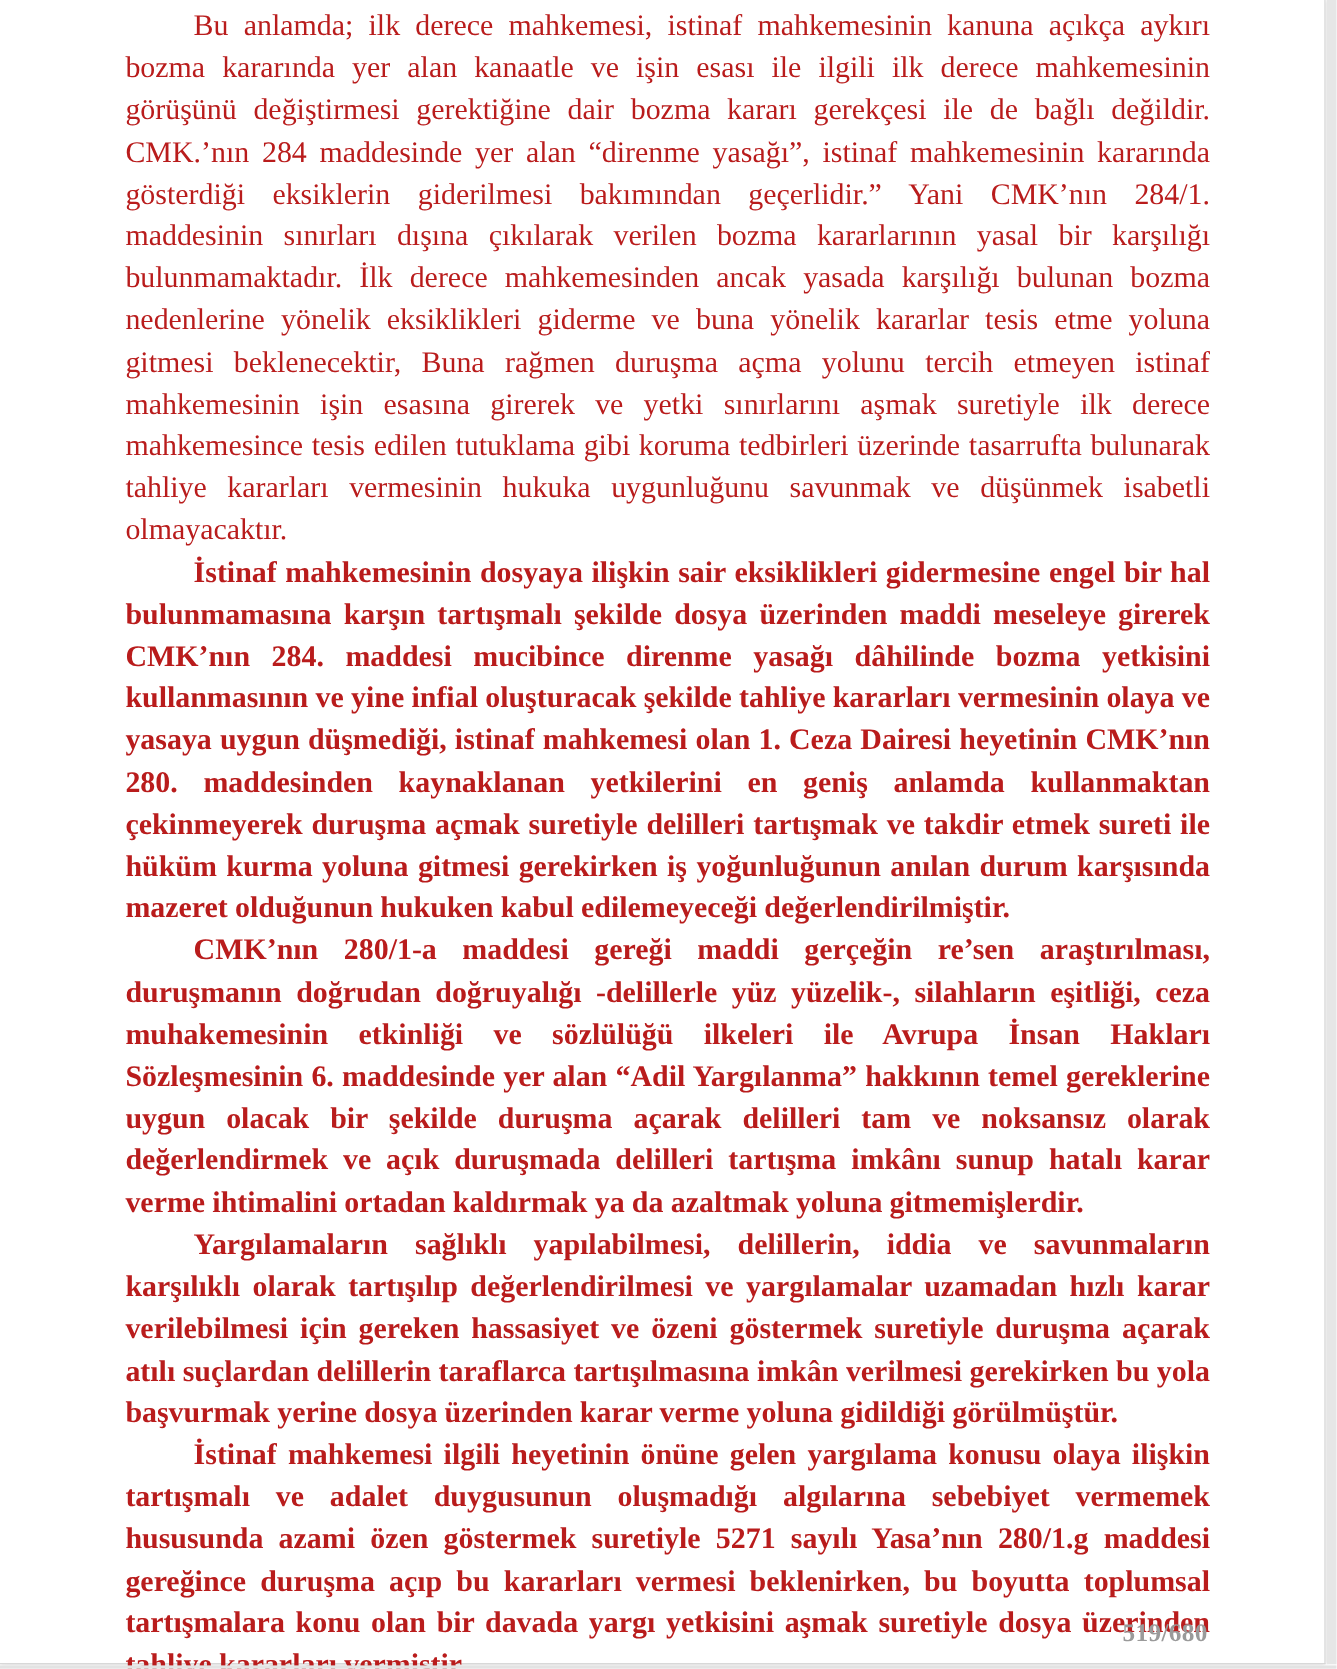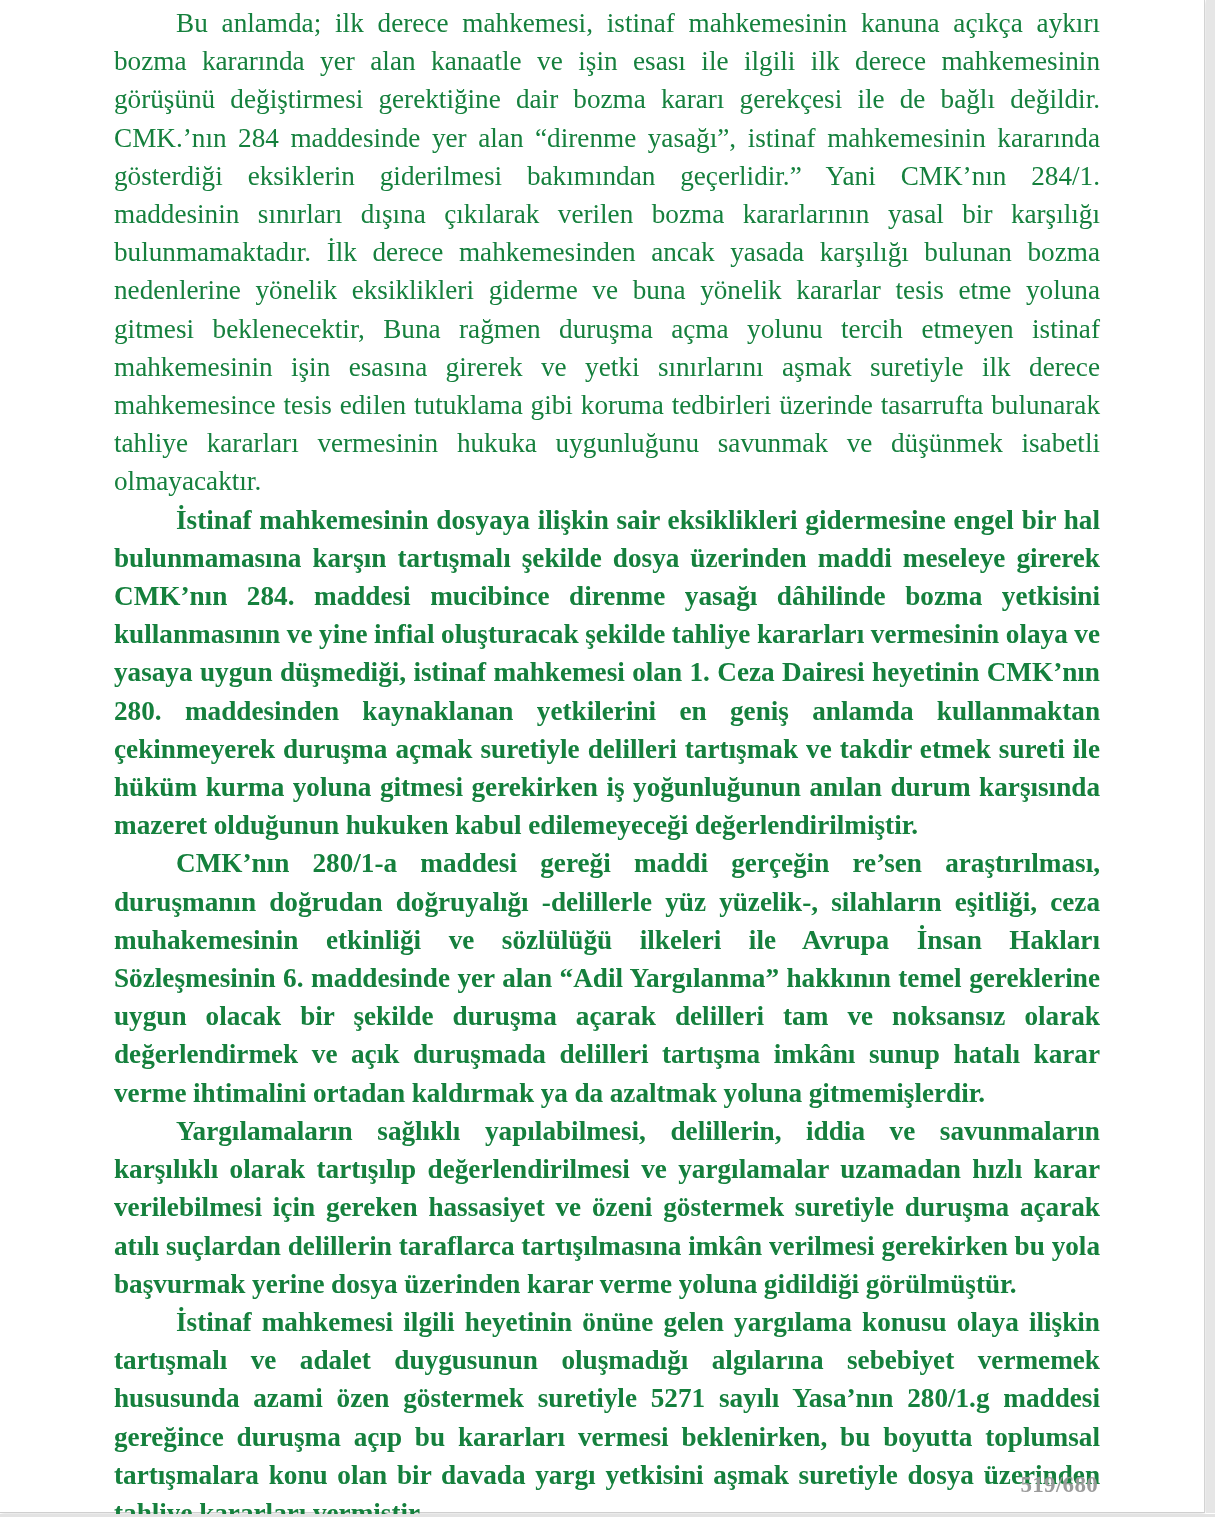--- a/index.html
+++ b/index.html
@@ -53,21 +53,21 @@
   }
 
   p.para {
     margin: 0;
     padding: 0;
     text-indent: 62px;
     text-align: justify;
     text-justify: inter-word;
     font-size: 27.2px;
     line-height: 38.2px;
-    color: #15803d;
+    color: #b91c1c;
     font-family: "Liberation Serif", "DejaVu Serif", serif;
     hyphens: manual;
     word-spacing: -0.2px;
   }
   p.para + p.para { margin-top: 0; font-weight: bold; }
 
   
   #page-footer {
     position: absolute;
     right: 106px;

